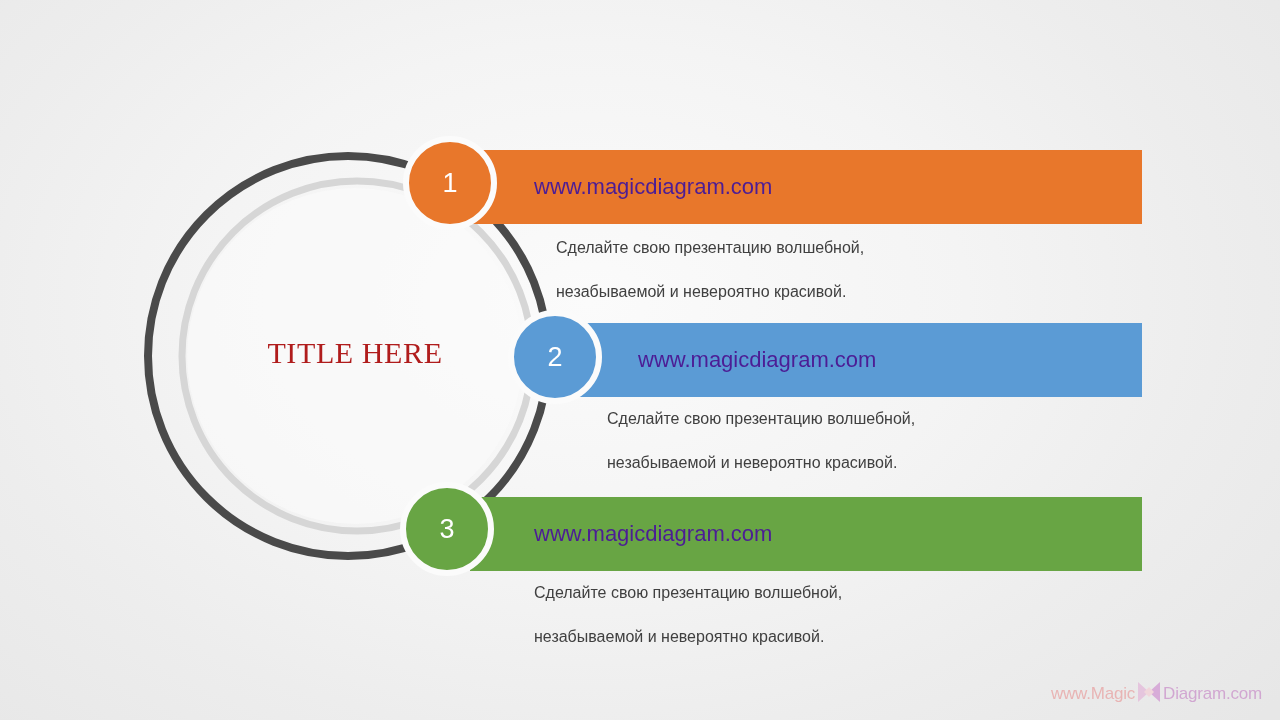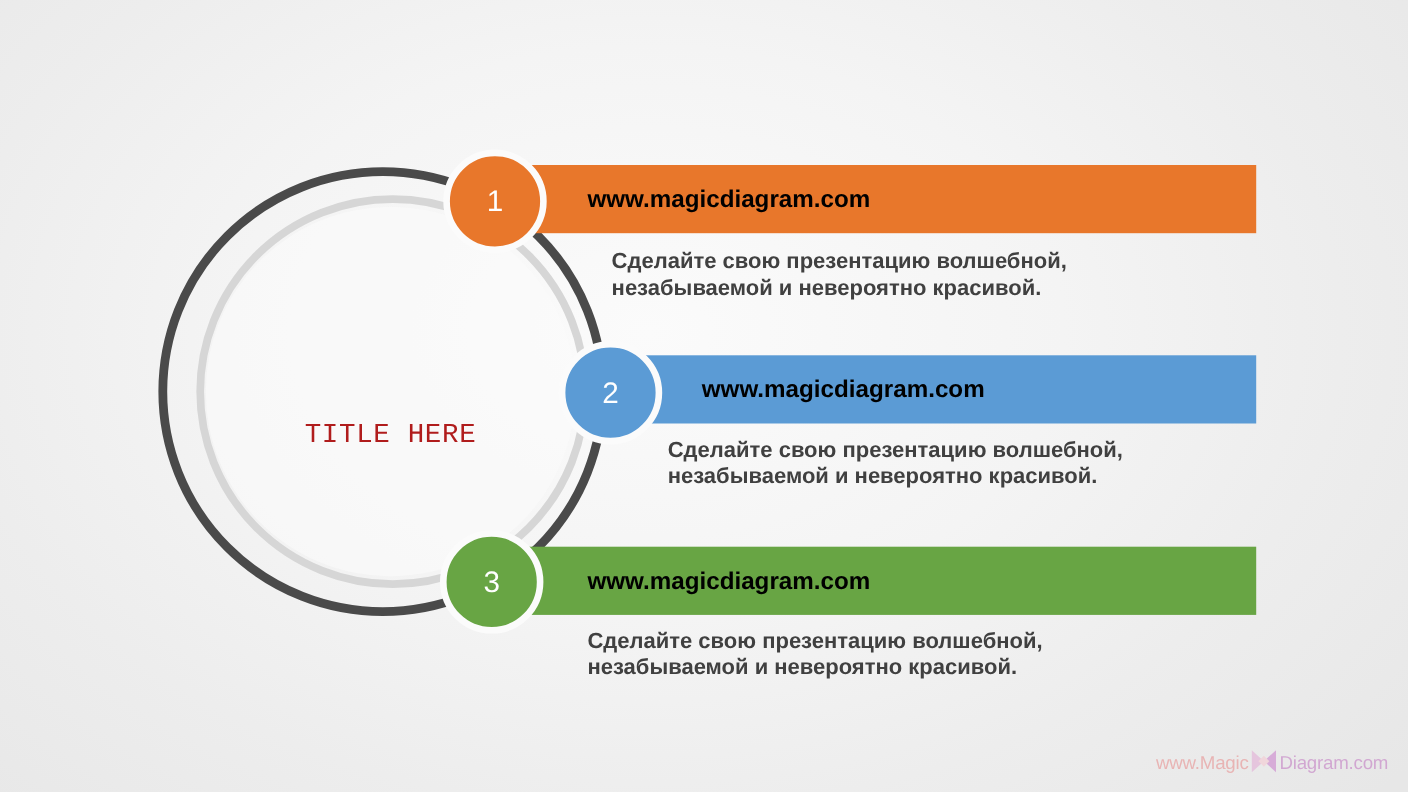--- a/index.html
+++ b/index.html
@@ -33,26 +33,25 @@
     pointer-events: none;
   }
 
   
   .center-title {
     position: absolute;
     left: 205px;
     top: 336px;
     width: 300px;
     text-align: center;
-    font-size: 25px;
+    font-size: 30px;
     letter-spacing: 0.6px;
     color: #b01c1c;
-    font-family: Liberation Mono, monospace;
+    font-family: Liberation Serif, serif;
     white-space: nowrap;
-    margin-top: 45px;
   }
 
   
   .node {
     position: absolute;
     border-radius: 50%;
     box-sizing: border-box;
     border: 6px solid #fbfbfb;
     display: flex;
     align-items: center;
@@ -62,28 +61,27 @@
     font-family: "Liberation Sans", sans-serif;
     z-index: 6;
   }
   #node-1 { left: 403px; top: 136px; width: 94px; height: 94px; background: #e8772b; }
   #node-2 { left: 508px; top: 310px; width: 94px; height: 94px; background: #5b9bd5; }
   #node-3 { left: 400px; top: 482px; width: 94px; height: 94px; background: #68a544; }
 
   
   .bar {
     position: absolute;
-    height: 62px;
+    height: 74px;
     display: flex;
     align-items: center;
-    color: #000000;
+    color: #4c1d95;
     font-size: 22px;
     font-family: "Liberation Sans", sans-serif;
     z-index: 4;
-    font-weight: bold;
   }
   #bar-1 {
     left: 470px; top: 150px; width: 672px;
     background: #e8772b;
     padding-left: 64px;
     box-sizing: border-box;
   }
   #bar-2 {
     left: 575px; top: 323px; width: 567px;
     background: #5b9bd5;
@@ -93,27 +91,26 @@
   #bar-3 {
     left: 470px; top: 497px; width: 672px;
     background: #68a544;
     padding-left: 64px;
     box-sizing: border-box;
   }
 
   
   .desc {
     position: absolute;
-    font-size: 20px;
-    line-height: 24px;
+    font-size: 16px;
+    line-height: 44px;
     color: #404040;
     font-family: "Liberation Sans", sans-serif;
     z-index: 3;
     white-space: pre-line;
-    font-weight: bold;
   }
   #desc-1 { left: 556px; top: 226px; width: 540px; }
   #desc-2 { left: 607px; top: 397px; width: 540px; }
   #desc-3 { left: 534px; top: 571px; width: 540px; }
 
   
   .watermark {
     position: absolute;
     right: 18px;
     bottom: 12px;

